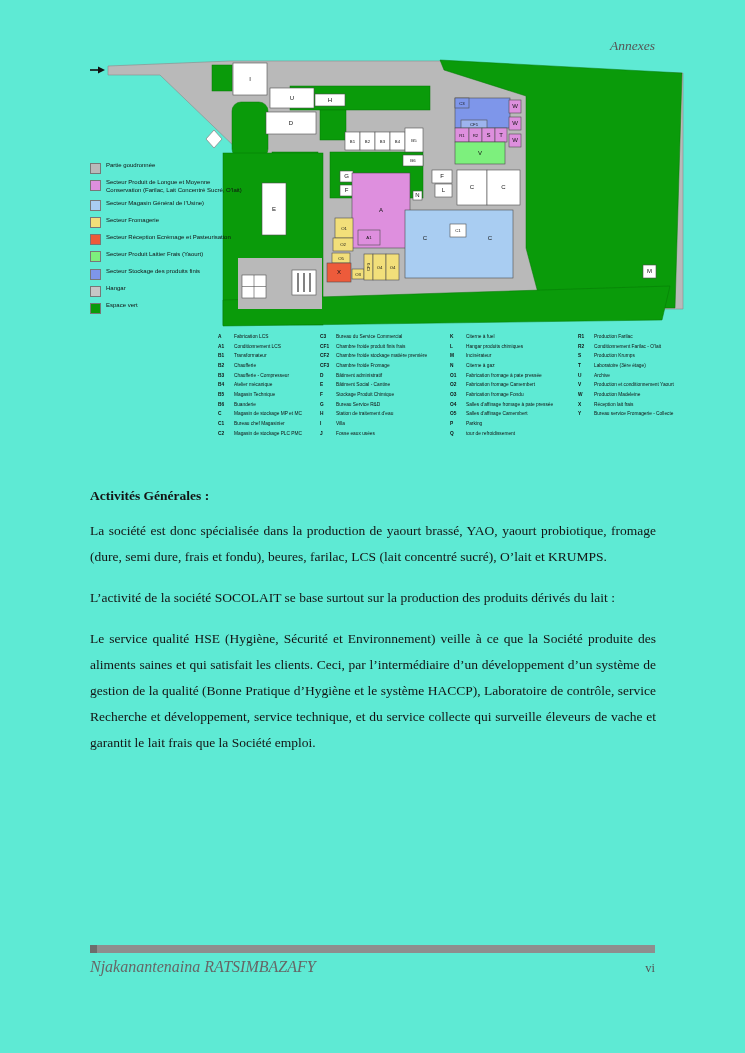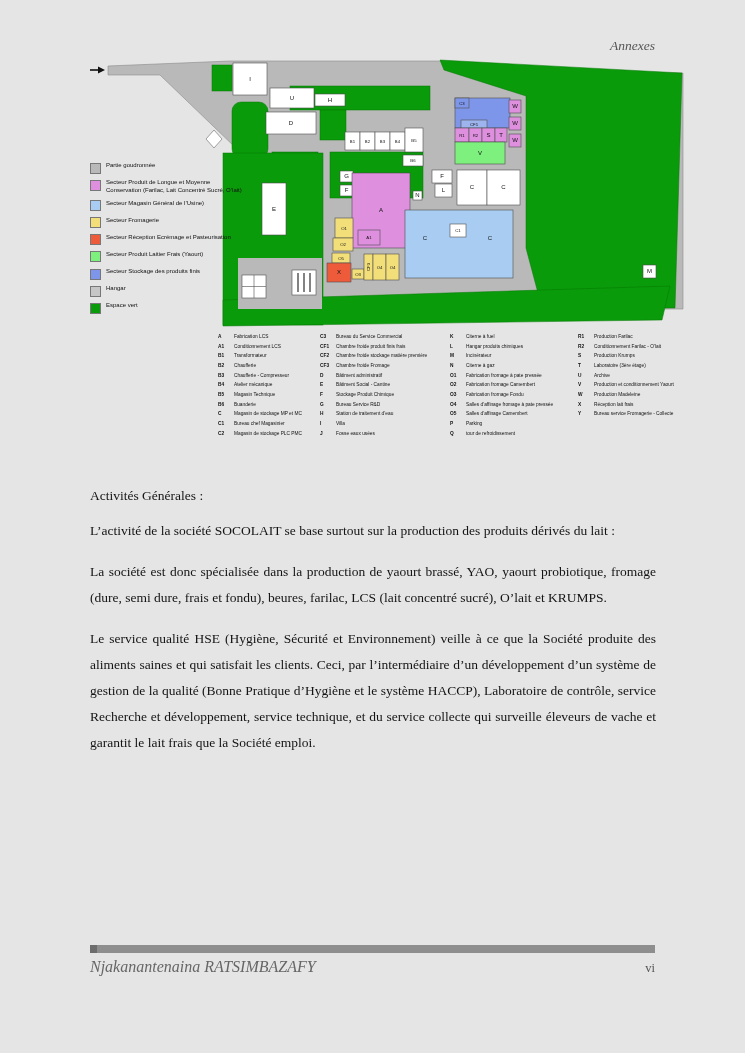--- a/index.html
+++ b/index.html
@@ -1,16 +1,16 @@
 <!DOCTYPE html>
 <html><head>
 <meta charset="utf-8">
 <style>
   html,body{margin:0;padding:0;background:#ffffff;}
-  .page{position:relative;width:745px;height:1053px;background:#e5e5e5;overflow:hidden;
+  .page{position:relative;width:745px;height:1053px;background:#5eead4;overflow:hidden;
         font-family:"Liberation Serif",serif;color:#141414;}
   
   .annexes{position:absolute;top:38px;left:90px;width:565px;text-align:right;
            font-style:italic;font-size:13.5px;color:#555;}
   
   .figure{position:absolute;top:58px;left:90px;width:595px;height:390px;}
   .plan-svg{position:absolute;top:0;left:0;}
   
   .legend{position:absolute;top:104px;left:0;width:152px;}
   .legend-item{display:flex;align-items:flex-start;margin-bottom:5.6px;}
@@ -22,21 +22,21 @@
   .keycol{position:absolute;top:0;}
   .keycol-1{left:128px;width:100px;}
   .keycol-2{left:230px;width:128px;}
   .keycol-3{left:360px;width:126px;}
   .keycol-4{left:488px;width:107px;}
   .keyrow{display:flex;margin-bottom:4.4px;}
   .keycode{flex:0 0 16px;font-size:4.8px;font-weight:700;line-height:1.1;}
   .keylabel{font-size:4.8px;line-height:1.1;}
   
   .content{position:absolute;top:488px;left:90px;width:566px;}
-  .content h2{font-size:13.5px;margin:0 0 14px 0;font-weight:400;}
+  .content h2{font-size:13.5px;margin:0 0 14px 0;font-weight:700;}
   .content p{font-size:13.5px;line-height:26px;text-align:justify;margin:0 0 15px 0;}
   
   .footer-bar{position:absolute;top:945px;left:90px;width:565px;height:8px;background:#8e8e8e;}
   .footer-bar-tip{position:absolute;top:0;left:0;width:7px;height:8px;background:#6d6d6d;}
   .footer-row{position:absolute;top:958px;left:90px;width:565px;display:flex;
               justify-content:space-between;align-items:baseline;}
   .footer-author{font-style:italic;font-size:16px;color:#666;}
   .footer-page{font-size:12.5px;color:#555;}
 </style>
 </head>
@@ -473,22 +473,22 @@
           <div class="keyrow">
             <span class="keycode">Y</span>
             <span class="keylabel">Bureau service Fromagerie - Collecte</span>
           </div>
         </div>
       </div>
   </div>
 
   <div class="content">
     <h2>Activités Générales :</h2>
+    <p>La société est donc spécialisée dans la production de yaourt brassé, YAO, yaourt probiotique, fromage (dure, semi dure, frais et fondu), beures, farilac, LCS (lait concentré sucré), O’lait et KRUMPS.</p>
     <p>L’activité de la société SOCOLAIT se base surtout sur la production des produits dérivés du lait :</p>
-    <p>La société est donc spécialisée dans la production de yaourt brassé, YAO, yaourt probiotique, fromage (dure, semi dure, frais et fondu), beures, farilac, LCS (lait concentré sucré), O’lait et KRUMPS.</p>
     <p>Le service qualité HSE (Hygiène, Sécurité et Environnement) veille à ce que la Société produite des aliments saines et qui satisfait les clients. Ceci, par l’intermédiaire d’un développement d’un système de gestion de la qualité (Bonne Pratique d’Hygiène et le système HACCP), Laboratoire de contrôle, service Recherche et développement, service technique, et du service collecte qui surveille éleveurs de vache et garantit le lait frais que la Société emploi.</p>
   </div>
 
   <div class="footer-bar">
     <div class="footer-bar-tip"></div>
   </div>
   <div class="footer-row">
     <span class="footer-author">Njakanantenaina RATSIMBAZAFY</span>
     <span class="footer-page">vi</span>
   </div>

